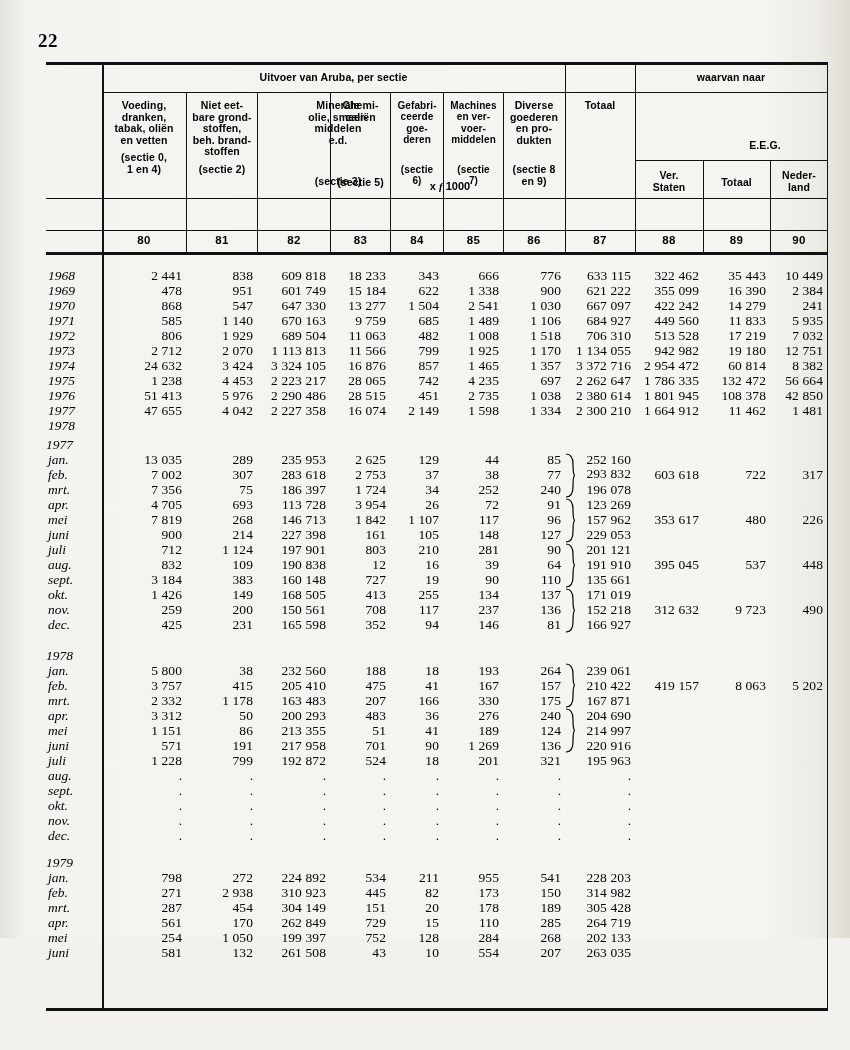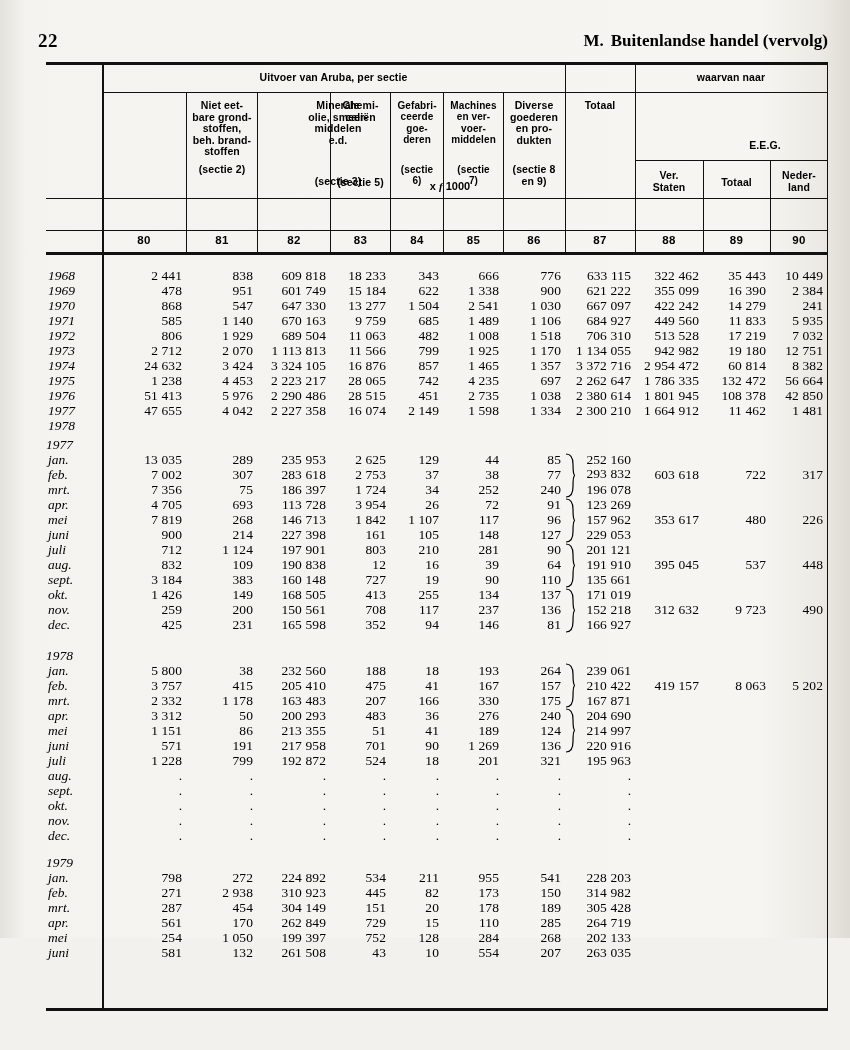--- a/index.html
+++ b/index.html
@@ -131,23 +131,20 @@
   }
   .brace svg { display:block; }
 </style>
 </head>
 <body>
 
 <div class="page">
 
   <div class="runhead">
     <div class="folio">22</div>
-    <div class="runtitle">
-      <span>M.</span><span class="sep"></span><span>Buitenlandse handel (vervolg)</span>
-    </div>
   </div>
 
   <div class="tbl">
 
     <div class="rule thick" style="top:0px;"></div>
     <div class="rule thin" style="top:30px; left:56px; width:726px;"></div>
     <div class="rule thin" style="top:136px; left:523px; width:259px;"></div>
     <div class="rule thin" style="top:98px; left:590px; width:192px;"></div>
     <div class="rule thin" style="top:136px; left:0px; width:782px;"></div>
     <div class="rule thin" style="top:168px;"></div>
@@ -164,20 +161,24 @@
     <div class="vline" style="left:519px; top:3px;   height:187px;"></div>
     <div class="vline" style="left:589px; top:3px;   height:187px;"></div>
     <div class="vline" style="left:657px; top:98px;  height:92px;"></div>
     <div class="vline" style="left:724px; top:98px;  height:92px;"></div>
     <div class="vline" style="left:781px; top:3px;   height:943px;"></div>
 
     <div class="hcell" style="left:56px; top:10px; width:463px;">Uitvoer van Aruba, per sectie</div>
     <div class="hcell" style="left:589px; top:10px; width:192px;">waarvan naar</div>
     <div class="hcell" style="left:657px; top:78px; width:124px;">E.E.G.</div>
 
+    <div class="hcell" style="left:58px; top:38px; width:80px;">
+      <span>Voeding,<br>dranken,<br>tabak, oliën<br>en vetten</span>
+      <span class="sect">(sectie 0,<br>1 en 4)</span>
+    </div>
     <div class="hcell" style="left:142px; top:38px; width:68px;">
       <span>Niet eet-<br>bare grond-<br>stoffen,<br>beh. brand-<br>stoffen</span>
       <span class="sect">(sectie 2)</span>
     </div>
     <div class="hcell" style="left:213px; top:38px; width:70px;padding-left:44px;">
       <span>Minerale<br>olie, smeer-<br>middelen<br>e.d.</span>
       <span class="sect" style="margin-top:30px;">(sectie 3)</span>
     </div>
     <div class="hcell" style="left:286px; top:38px; width:57px;">
       <span>Chemi-<br>caliën</span>

